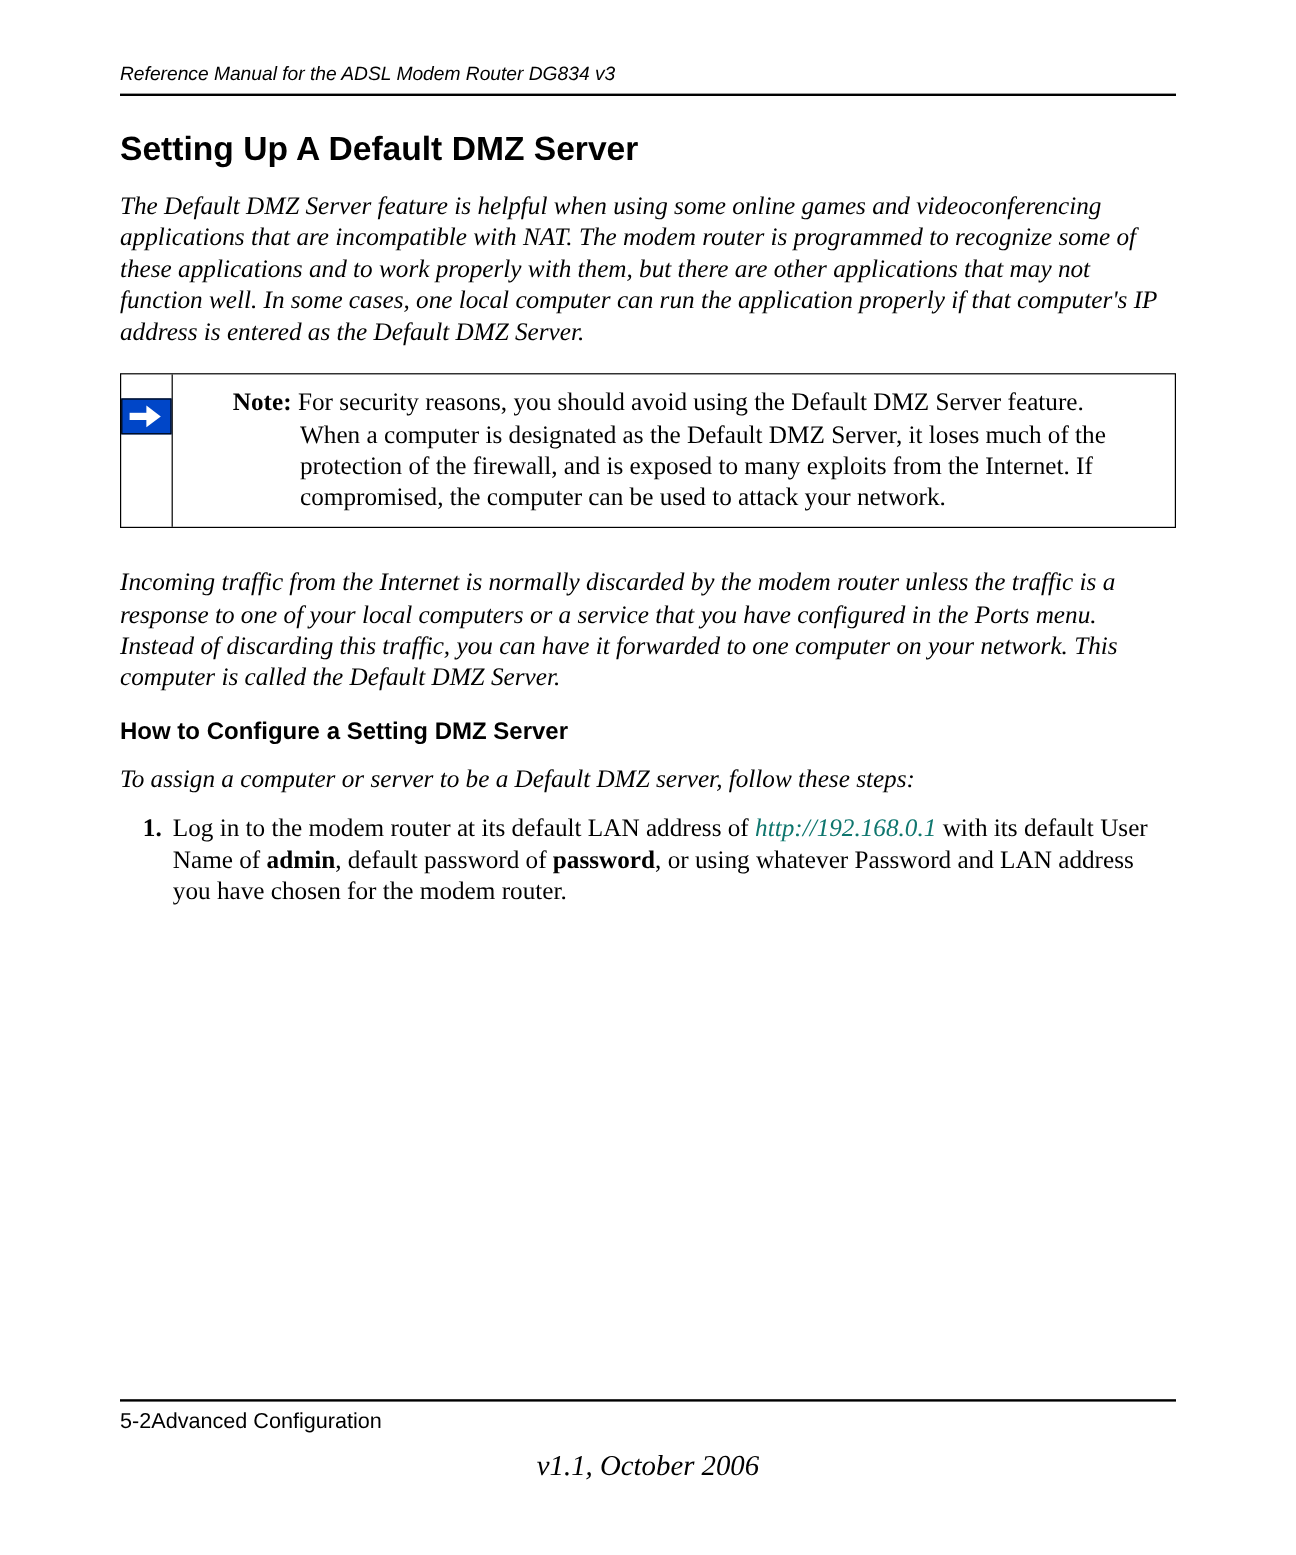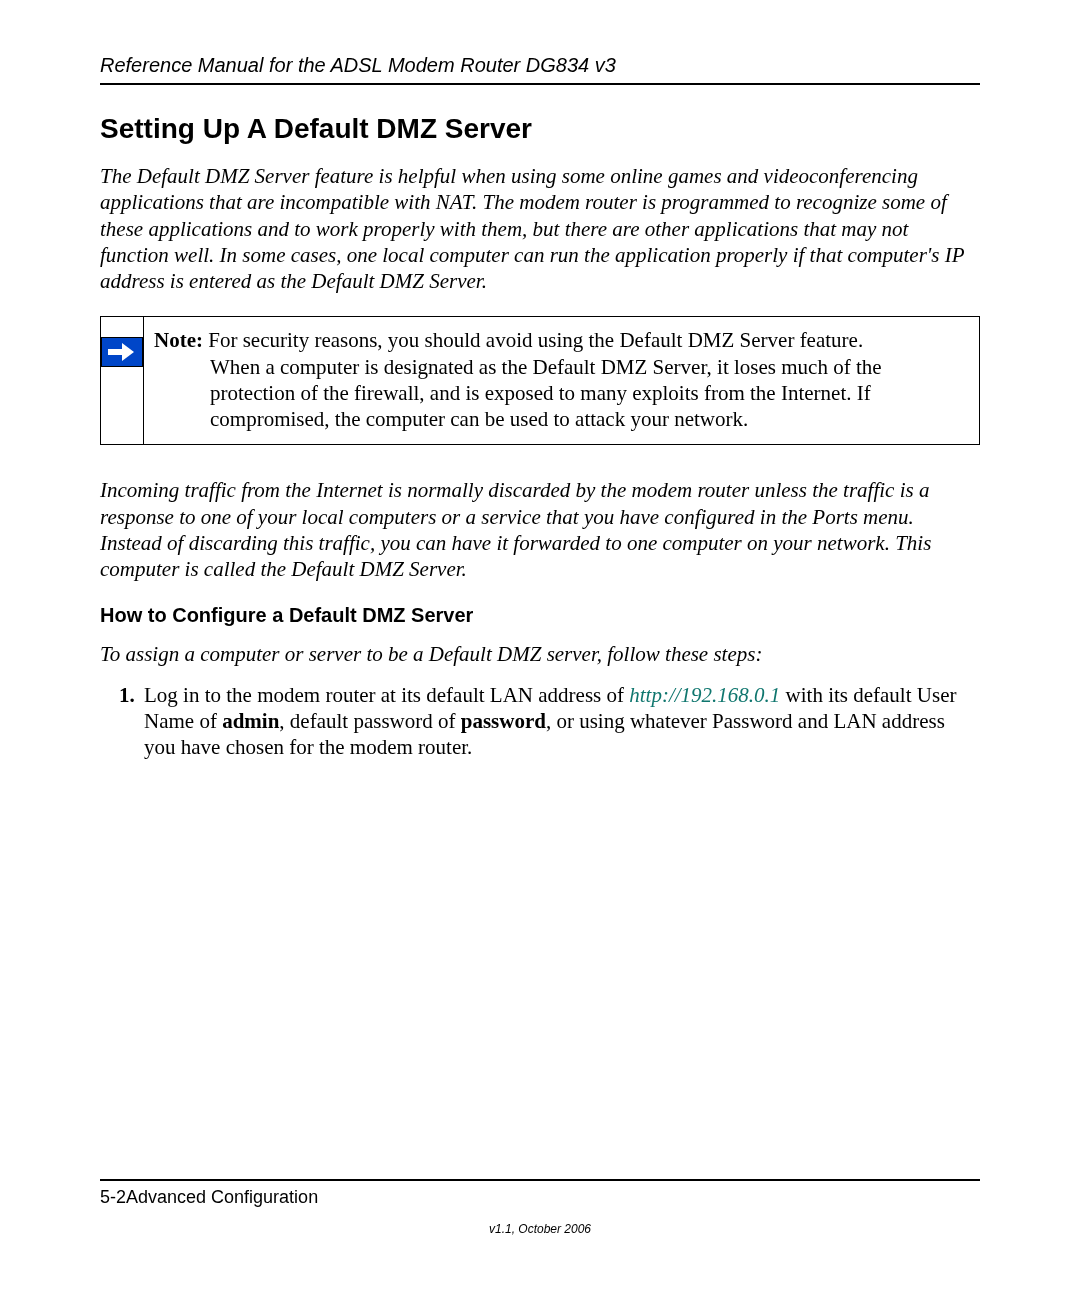--- a/index.html
+++ b/index.html
@@ -12,21 +12,21 @@
   }
   .page {
     box-sizing: border-box;
     width: 1080px;
     min-height: 1296px;
     padding: 54px 100px 40px 100px;
     position: relative;
   }
   .running-head {
     font-style: italic;
-    font-size: 20px;
+    font-size: 16px;
     font-family: Arial, Helvetica, sans-serif;
     margin-bottom: 6px;
   }
   hr.rule {
     border: none;
     border-top: 2px solid #000;
     margin: 0 0 28px 0;
   }
   hr.rule-bottom {
     border: none;
@@ -42,20 +42,21 @@
   p.body {
     font-size: 21px;
     line-height: 1.25;
     margin: 0 0 22px 0;
     font-style: italic;
   }
   .note-box {
     border: 1px solid #000;
     display: flex;
     margin: 0 0 32px 0;
+    gap: 40px;
   }
   .note-icon-cell {
     border-right: 1px solid #000;
     width: 58px;
     display: flex;
     align-items: flex-start;
     justify-content: center;
     padding-top: 20px;
   }
   .note-icon {
@@ -133,22 +134,22 @@
   .footer-row {
     display: flex;
     justify-content: flex-start;
     font-family: Arial, Helvetica, sans-serif;
     font-size: 18px;
     margin-top: 6px;
   }
   .footer-version {
     text-align: center;
     font-style: italic;
-    font-family: Liberation Sans, sans-serif;
-    font-size: 12px;
+    font-family: Liberation Serif, serif;
+    font-size: 24px;
     margin-top: 14px;
   }
   .bold { font-weight: bold; }
 </style>
 </head>
 <body>
 
 <div class="page">
 
   <div class="running-head">Reference Manual for the ADSL Modem Router DG834 v3</div>
@@ -166,21 +167,21 @@
       </div>
     </div>
     <div class="note-text-cell">
       <span class="note-label">Note:</span><span class="note-body"> For security reasons, you should avoid using the Default DMZ Server feature.</span>
       <span class="note-continue">When a computer is designated as the Default DMZ Server, it loses much of the protection of the firewall, and is exposed to many exploits from the Internet. If compromised, the computer can be used to attack your network.</span>
     </div>
   </div>
 
   <p class="body">Incoming traffic from the Internet is normally discarded by the modem router unless the traffic is a response to one of your local computers or a service that you have configured in the Ports menu. Instead of discarding this traffic, you can have it forwarded to one computer on your network. This computer is called the Default DMZ Server.</p>
 
-  <h3 class="subhead">How to Configure a Default DMZ Server</h3>
+  <h3 class="subhead">How to Configure a Setting DMZ Server</h3>
 
   <p class="body" style="margin-bottom:14px;">To assign a computer or server to be a Default DMZ server, follow these steps:</p>
 
   <ol class="steps">
     <li>
       <span>Log in to the modem router at its default LAN address of </span><a class="link" href="#">http://192.168.0.1</a><span> with its default User Name of </span><span class="bold">admin</span><span>, default password of </span><span class="bold">password</span><span>, or using whatever Password and LAN address you have chosen for the modem router.</span>
     </li>
   </ol>
 
   <div class="footer">

